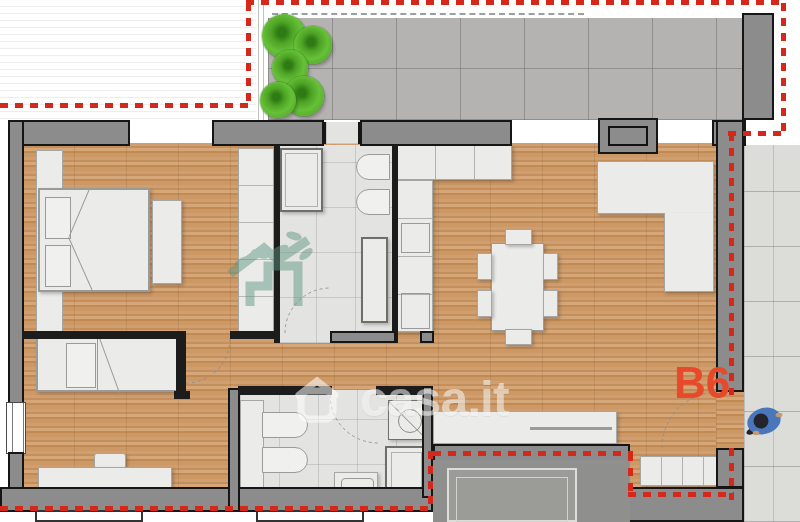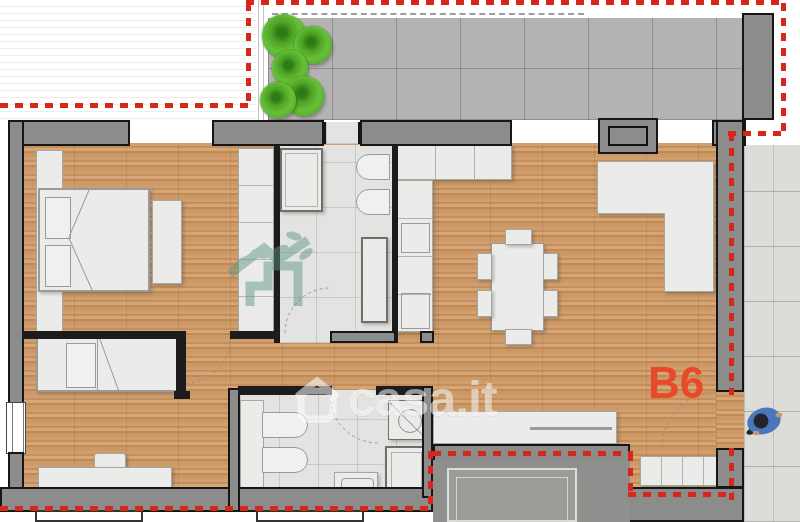--- a/index.html
+++ b/index.html
@@ -202,24 +202,24 @@
       <ellipse cx="76" cy="24" rx="8" ry="4" transform="rotate(15 76 24)"></ellipse>
       <ellipse cx="88" cy="42" rx="8" ry="4" transform="rotate(-40 88 42)"></ellipse>
     </g>
   </svg>
 
   <div class="abs wm" style="left:292px;top:368px;width:240px;height:62px;display:flex;align-items:center;">
     <svg width="50" height="50" viewBox="0 0 50 50" style="opacity:.55;flex:0 0 auto;">
       <rect x="9" y="17" width="32" height="28" rx="8" fill="none" stroke="#fff" stroke-width="7"></rect>
       <path d="M7 21 L25 7 L43 21" fill="none" stroke="#fff" stroke-width="7" stroke-linecap="round"></path>
     </svg>
-    <span class="casa-text" style="margin-left:6px;">casa.it</span>
-  </div>
-
-  <div class="abs unit-label" style="left:648px;top:358px;">B6</div>
+    <span class="casa-text" style="margin-left:18px;">casa.it</span>
+  </div>
+
+  <div class="abs unit-label" style="left:674px;top:358px;">B6</div>
 
   <svg class="abs wm" style="left:742px;top:400px;" width="44" height="44" viewBox="0 0 44 44">
     <ellipse cx="10" cy="31" rx="6" ry="3" fill="#23232b" transform="rotate(-25 10 31)"></ellipse>
     <ellipse cx="22" cy="21" rx="17" ry="13" fill="#4a77bb" transform="rotate(-18 22 21)"></ellipse>
     <ellipse cx="37" cy="15" rx="3.4" ry="2.2" fill="#c59a72"></ellipse>
     <ellipse cx="14" cy="33" rx="3.2" ry="2.2" fill="#c59a72"></ellipse>
     <circle cx="19" cy="21" r="7.5" fill="#24242c"></circle>
   </svg>
 
 </div>

